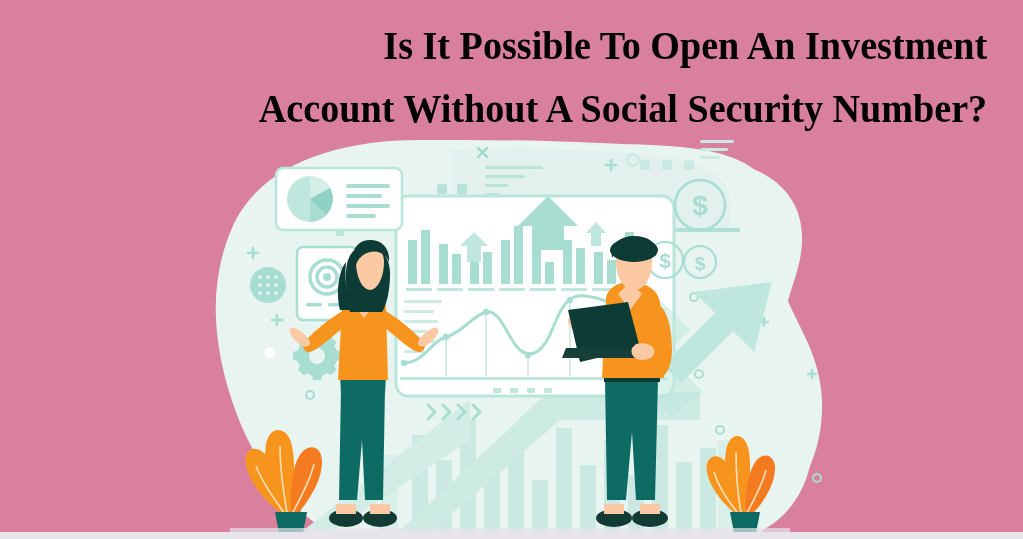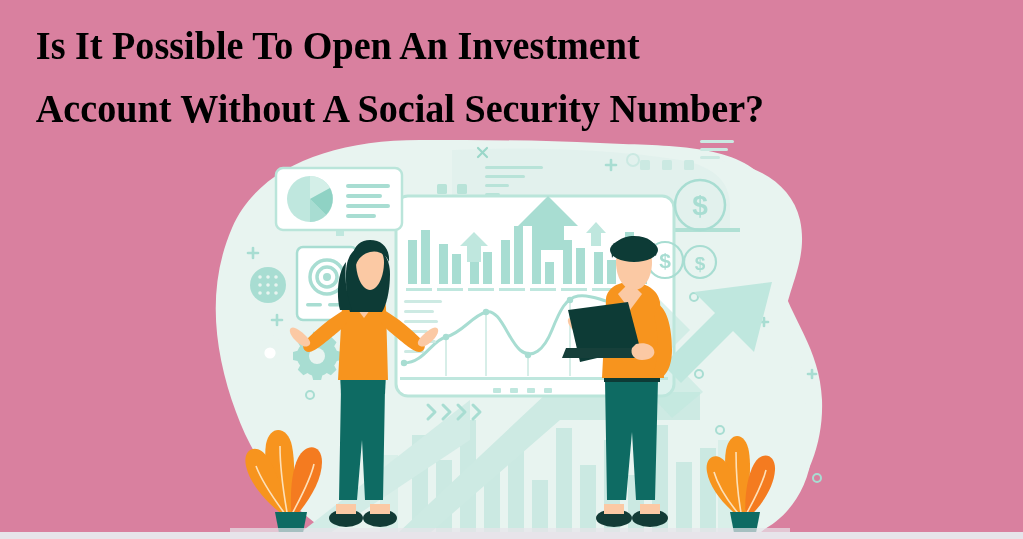--- a/index.html
+++ b/index.html
@@ -23,21 +23,21 @@
     bottom: 0;
     width: 1023px;
     height: 7px;
     background: #e7e4ea;
   }
   #title-wrap {
     position: absolute;
     left: 0;
     top: 14px;
     width: 1023px;
-    text-align: left;
+    text-align: right;
     z-index: 40;
   }
   .title-line {
     display: block;
     font-family: "Liberation Serif", serif;
     font-weight: bold;
     font-size: 41px;
     line-height: 63px;
     color: #000000;
     letter-spacing: 0px;

